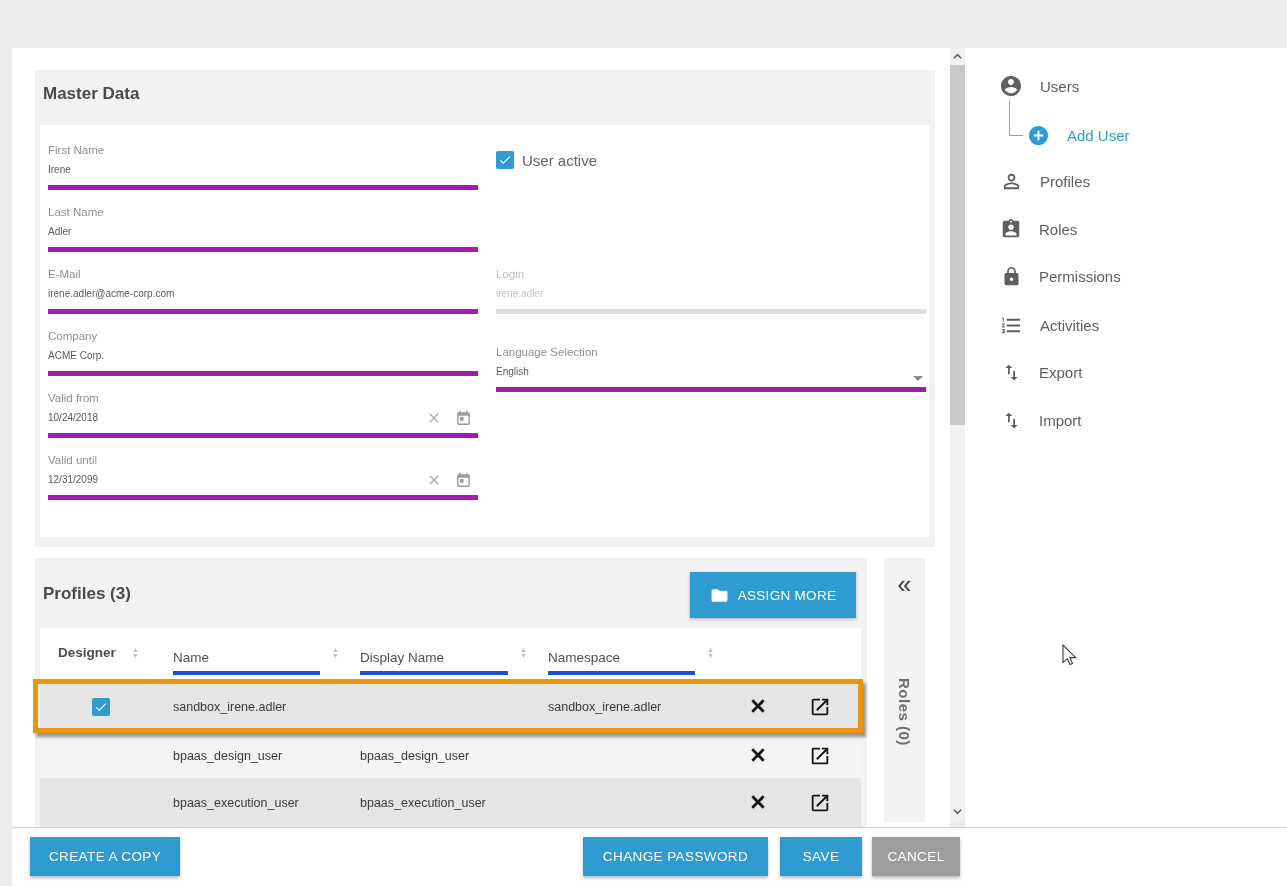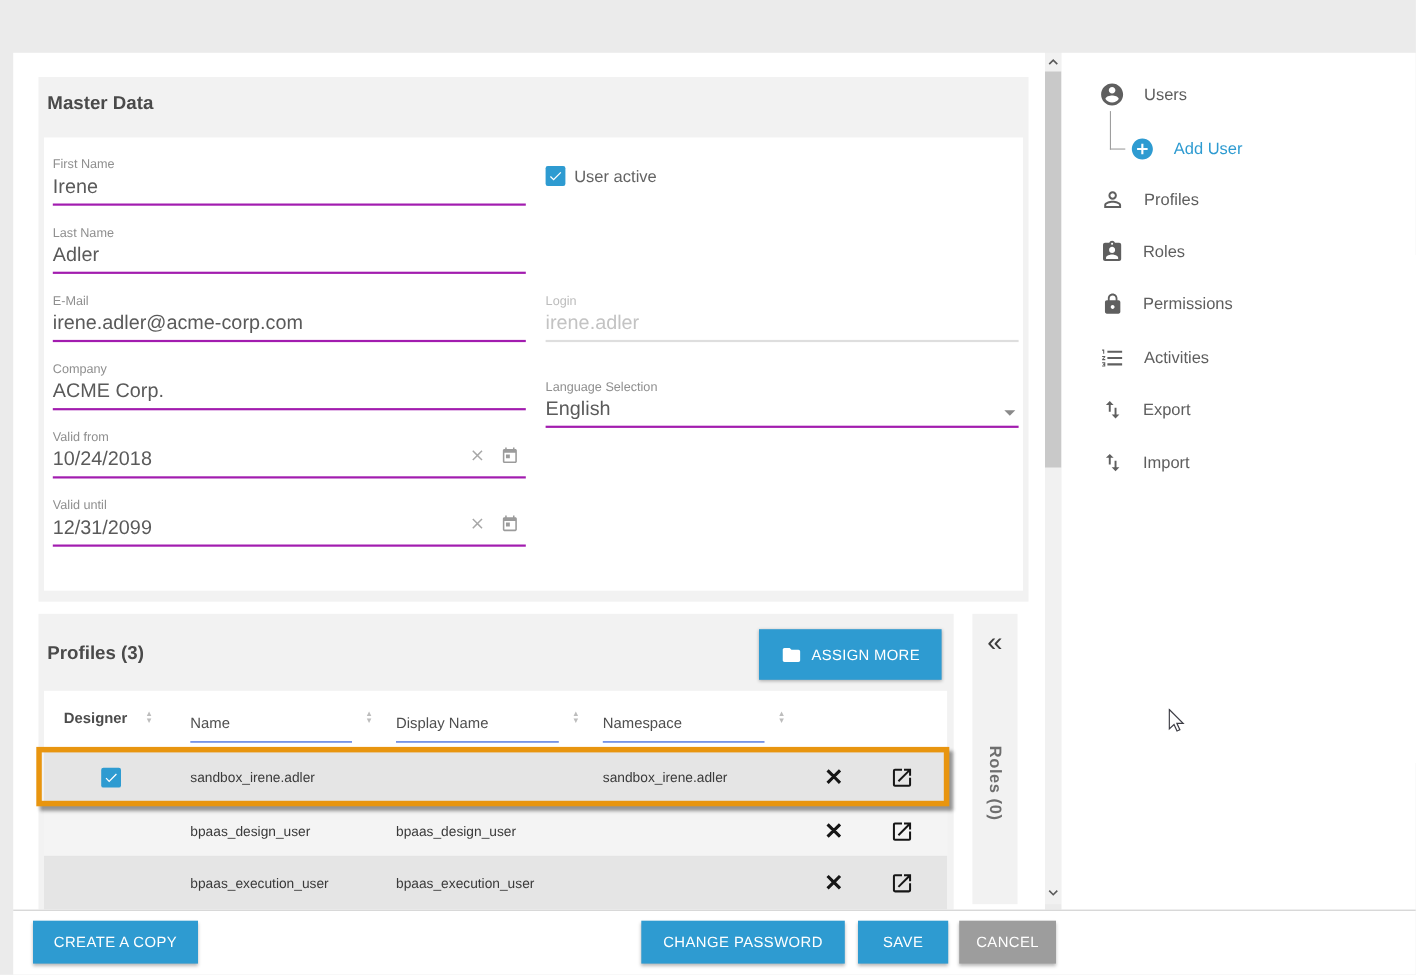--- a/index.html
+++ b/index.html
@@ -22,22 +22,22 @@
   .page { position:absolute; left:12px; top:48px; width:938px; height:779px; background:#fff; }
 
   
   .card { position:absolute; background:#f2f2f2; }
   .card-title { position:absolute; font-size:17px; font-weight:700; color:#4a4a4a; }
 
   
   .form-box { position:absolute; left:5px; top:55px; width:890px; height:412px; background:#fff; }
   .field { position:absolute; width:430px; }
   .field .lbl { font-size:11.5px; color:#8f8f8f; line-height:14px; }
-  .field .val { font-size:18px; color:#5a5a5a; line-height:21px; padding:2px 0 5px;
-                border-bottom:2px solid #a21caf; }
+  .field .val { font-size:10px; color:#5a5a5a; line-height:21px; padding:2px 0 5px;
+                border-bottom:5px solid #a21caf; }
   .field.disabled .lbl { color:#bcbcbc; }
   .field.disabled .val { color:#c3c3c3; border-bottom-color:#dedede; }
   .field .clear-x { position:absolute; right:36px; bottom:8px; cursor:pointer; }
   .field .cal { position:absolute; right:6px; bottom:7px; cursor:pointer; }
   .field .dd-arrow { position:absolute; right:3px; bottom:11px; width:0; height:0;
                      border-left:5px solid transparent; border-right:5px solid transparent;
                      border-top:5px solid #8a8a8a; cursor:pointer; }
   .checkbox { width:18px; height:18px; background:#2e9bd1; border-radius:2px;
               display:flex; align-items:center; justify-content:center; cursor:pointer; }
   .cb-row { position:absolute; left:456px; top:26px; display:flex; align-items:center; gap:8px; }
@@ -46,21 +46,21 @@
   
   .assign-btn { position:absolute; left:655px; top:14px; width:166px; height:46px; background:#2e9bd1;
                 color:#fff; display:flex; align-items:center; justify-content:center; gap:9px;
                 font-size:13.5px; font-weight:500; letter-spacing:0.3px; cursor:pointer;
                 box-shadow:0 1px 3px rgba(0,0,0,0.3); }
   .table { position:absolute; left:5px; top:70px; width:821px; height:199px; background:#fff; }
   .thead { position:relative; height:55px; }
   .th-designer { position:absolute; left:18px; top:17px; font-size:13.5px; font-weight:700; color:#4c4c4c; }
   .sort { position:absolute; display:flex; flex-direction:column; align-items:center;
           font-size:7px; line-height:6px; color:#bdbdbd; cursor:pointer; }
-  .filter { position:absolute; top:22px; height:25px; border-bottom:1px solid #1d4ed8;
+  .filter { position:absolute; top:22px; height:25px; border-bottom:4px solid #1d4ed8;
             font-size:13.5px; color:#4f4f4f; font-weight:500; cursor:text; }
   .trow { position:relative; height:48px; background:#e5e5e5; }
   .trow.alt { background:#f4f4f4; border-top:1px solid #e3e3e3; border-bottom:1px solid #e3e3e3; }
   .trow .cell { position:absolute; top:0; height:48px; display:flex; align-items:center;
                 font-size:12.5px; color:#3a3a3a; }
   .row-cb { position:absolute; left:52px; top:15px; }
   .icon-btn { position:absolute; top:13px; cursor:pointer; }
 
   
   .row-highlight { position:absolute; left:33px; top:679px; width:830px; height:54px;

